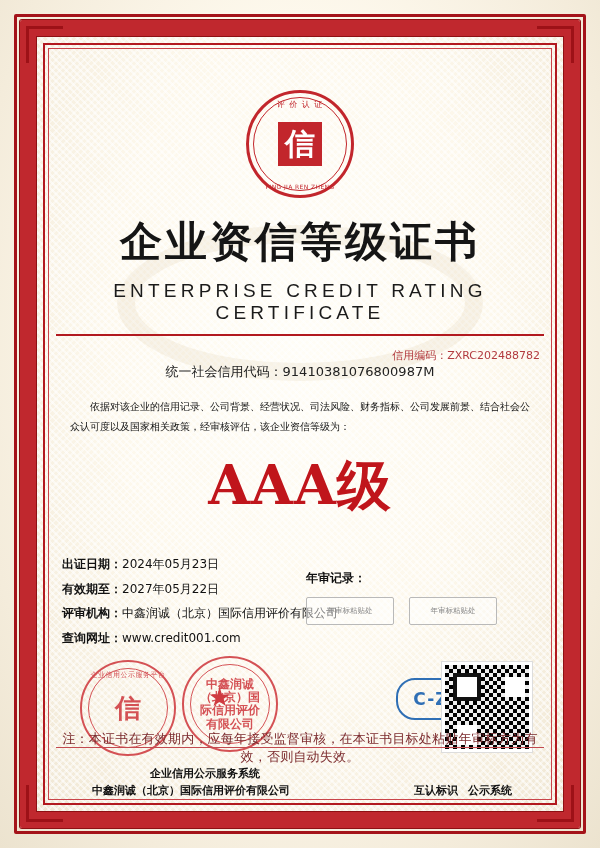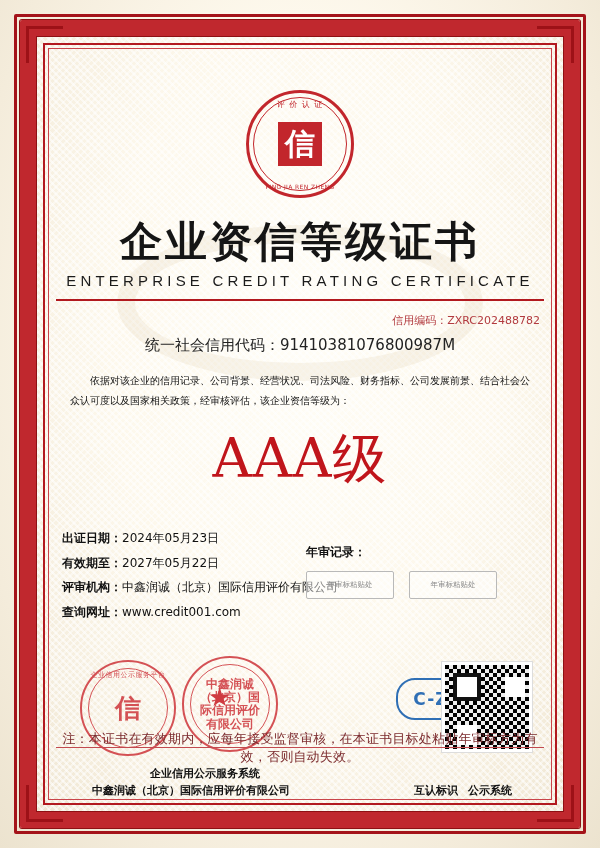--- a/index.html
+++ b/index.html
@@ -89,55 +89,55 @@
   .seal-arc-bottom{bottom:8px;font-size:6px;letter-spacing:.4px;}
 
   
   .title-cn{
     margin-top:16px;text-align:center;
     font-size:42px;font-weight:bold;color:#151515;
     letter-spacing:3px;
     font-family:"DejaVu Sans","Liberation Sans",sans-serif;
   }
   .title-en{
-    margin-top:2px;text-align:center;
-    font-size:15px;color:#1b1b1b;letter-spacing:4.2px;
+    margin-top:10px;text-align:center;
+    font-size:19px;color:#1b1b1b;letter-spacing:4.2px;
     font-family:"Liberation Sans",sans-serif;
   }
   .title-rule{
     margin:10px auto 0;width:100%;height:2px;background:#b2191f;
   }
 
   
   .credit-no{
     margin-top:12px;text-align:right;font-size:11px;color:#b23a3f;
     padding-right:4px;
   }
   .credit-no .val{color:#b23a3f;}
 
   
   .company{
     margin-top:12px;text-align:center;
     font-size:21px;font-weight:bold;color:#111;letter-spacing:1px;
   }
   .uscc{
-    margin-top:8px;text-align:center;font-size:15px;color:#222;
+    margin-top:0;text-align:center;font-size:13px;color:#222;
   }
 
   
   .para{
     margin:16px 14px 0 14px;
     font-size:10px;line-height:1.95;color:#111;text-align:justify;
     text-indent:2em;
   }
 
   
   .grade{
     margin-top:22px;text-align:center;
-    color:#c0151b;font-weight:normal;
+    color:#c0151b;font-weight:bold;
     font-size:54px;line-height:1;
     font-family:"DejaVu Serif","Liberation Serif",serif;
     letter-spacing:1px;
   }
 
   
   .info{
     position:relative;margin-top:40px;padding-left:6px;
     font-size:12px;color:#111;line-height:2.05;
   }

